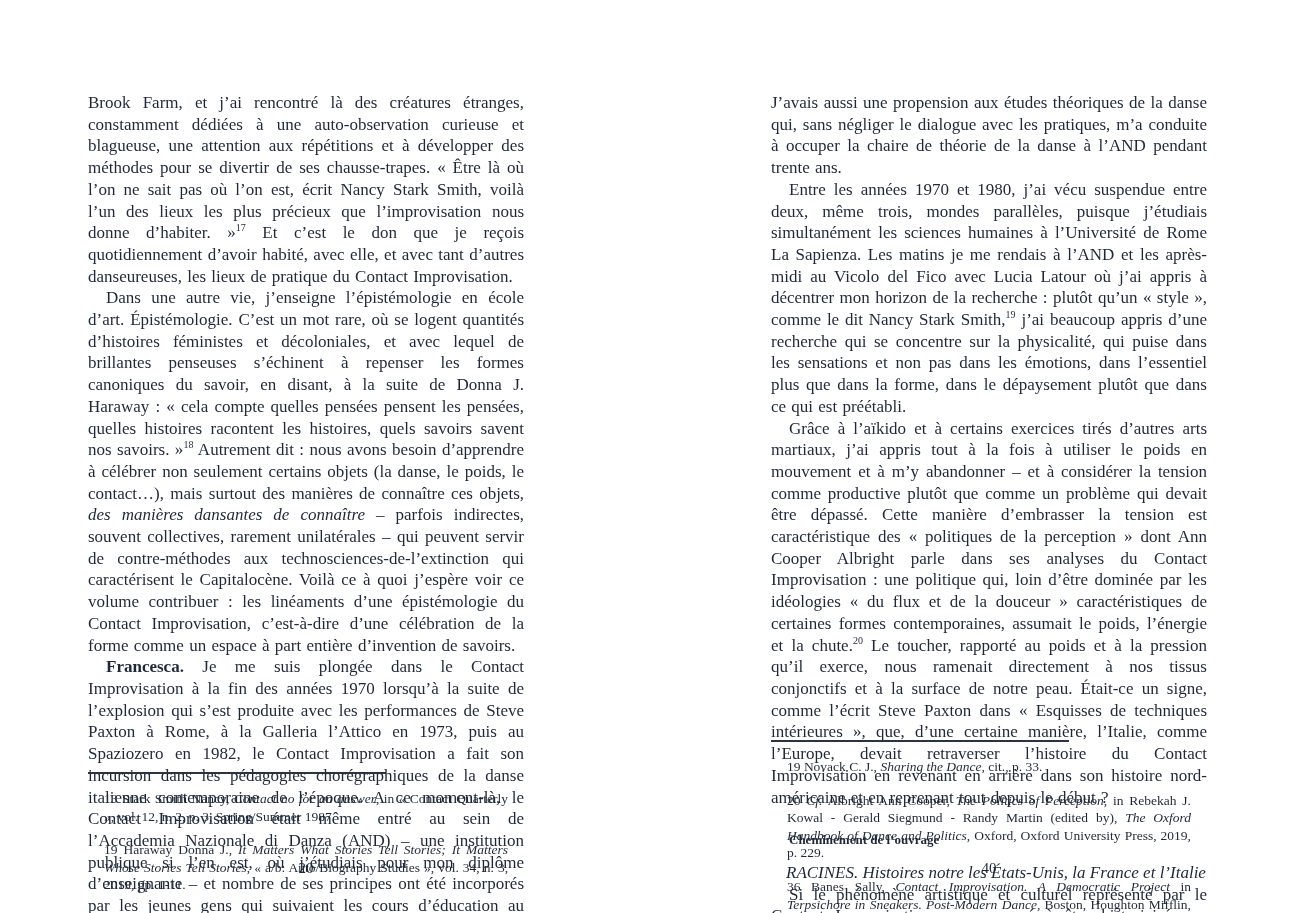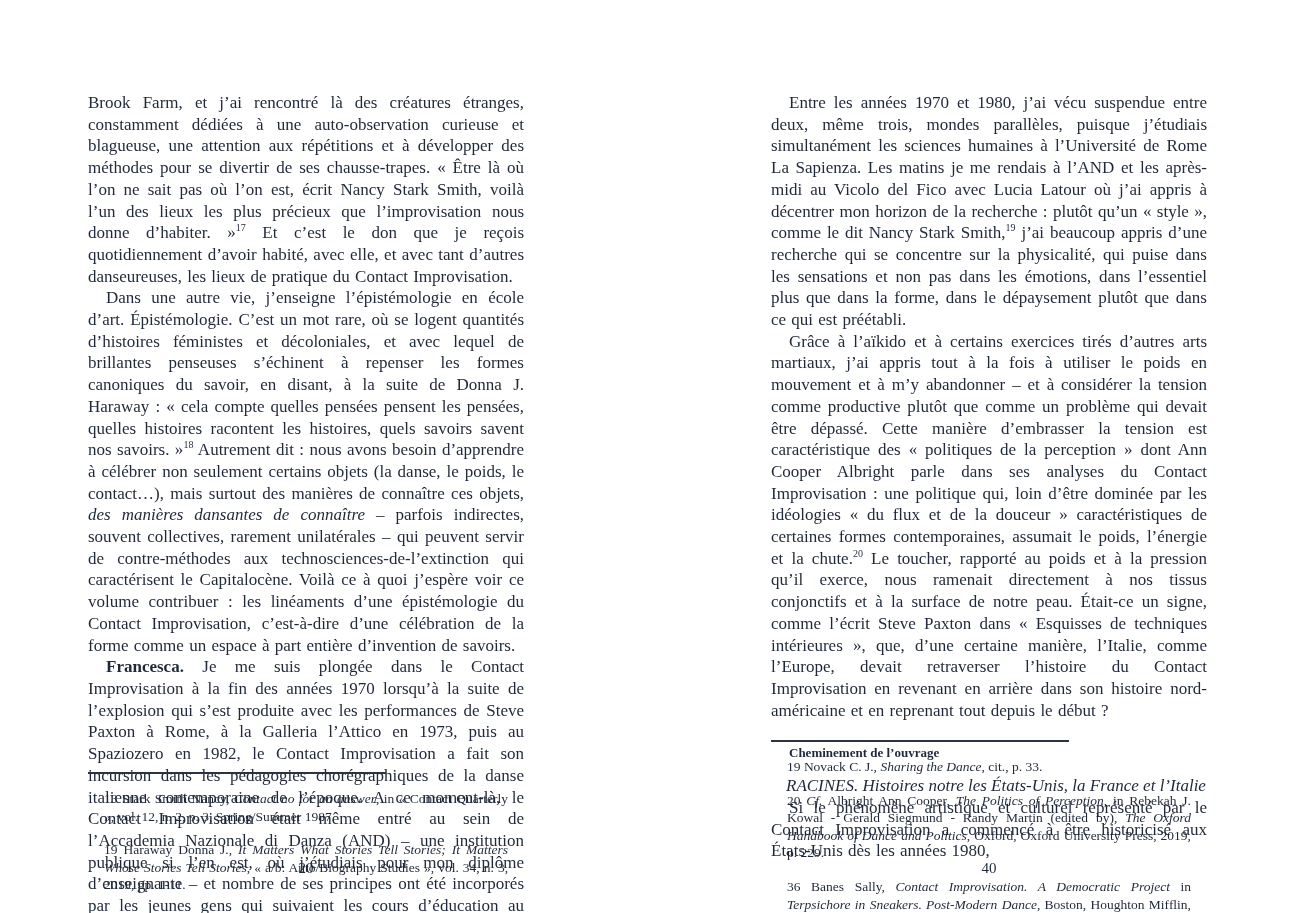--- a/index.html
+++ b/index.html
@@ -102,20 +102,21 @@
     <div class="footnotes">
       <div class="footnote-rule"></div>
       <p class="footnote"><span>13 Stark Smith Nancy, </span><span style="font-style: italic;">Contact no for an answer</span><span>, in « Contact Quarterly », vol. 12, n. 2, p. 3, Spring/Summer 1987.</span></p>
       <p class="footnote"><span>19 Haraway Donna J., </span><span style="font-style: italic;">It Matters What Stories Tell Stories; It Matters Whose Stories Tell Stories</span><span>, « a/b: Auto/Biography Studies », vol. 34, n. 3, 2019, pp. 1-11.</span></p>
     </div>
     <div class="page-number">20</div>
   </section>
 
   <section class="page" id="page-right">
     <div class="body-text">
+      <p class="para"><span>J’avais aussi une propension aux études théoriques de la danse qui, sans négliger le dialogue avec les pratiques, m’a conduite à occuper la chaire de théorie de la danse à l’AND pendant trente ans.</span></p>
       <p class="para indent"><span>Entre les années 1970 et 1980, j’ai vécu suspendue entre deux, même trois, mondes parallèles, puisque j’étudiais simultanément les sciences humaines à l’Université de Rome La Sapienza. Les matins je me rendais à l’AND et les après-midi au Vicolo del Fico avec Lucia Latour où j’ai appris à décentrer mon horizon de la recherche : plutôt qu’un « style », comme le dit Nancy Stark Smith,</span><sup>19</sup><span> j’ai beaucoup appris d’une recherche qui se concentre sur la physicalité, qui puise dans les sensations et non pas dans les émotions, dans l’essentiel plus que dans la forme, dans le dépaysement plutôt que dans ce qui est préétabli.</span></p>
       <p class="para indent"><span>Grâce à l’aïkido et à certains exercices tirés d’autres arts martiaux, j’ai appris tout à la fois à utiliser le poids en mouvement et à m’y abandonner – et à considérer la tension comme productive plutôt que comme un problème qui devait être dépassé. Cette manière d’embrasser la tension est caractéristique des « politiques de la perception » dont Ann Cooper Albright parle dans ses analyses du Contact Improvisation : une politique qui, loin d’être dominée par les idéologies « du flux et de la douceur » caractéristiques de certaines formes contemporaines, assumait le poids, l’énergie et la chute.</span><sup>20</sup><span> Le toucher, rapporté au poids et à la pression qu’il exerce, nous ramenait directement à nos tissus conjonctifs et à la surface de notre peau. Était-ce un signe, comme l’écrit Steve Paxton dans « Esquisses de techniques intérieures », que, d’une certaine manière, l’Italie, comme l’Europe, devait retraverser l’histoire du Contact Improvisation en revenant en arrière dans son histoire nord-américaine et en reprenant tout depuis le début ?</span></p>
       <h3 class="section-heading">Cheminement de l’ouvrage</h3>
       <p class="subheading">RACINES. Histoires notre les États-Unis, la France et l’Italie</p>
       <p class="para indent"><span>Si le phénomène artistique et culturel représenté par le Contact Improvisation a commencé à être historicisé aux États-Unis dès les années 1980,</span></p>
     </div>
     <div class="footnotes">
       <div class="footnote-rule"></div>
       <p class="footnote"><span>19 Novack C. J., </span><span style="font-style: italic;">Sharing the Dance</span><span>, cit., p. 33.</span></p>
       <p class="footnote"><span>20 </span><span style="font-style: italic;">Cf.</span><span> Albright Ann Cooper, </span><span style="font-style: italic;">The Politics of Perception</span><span>, in Rebekah J. Kowal - Gerald Siegmund - Randy Martin (edited by), </span><span style="font-style: italic;">The Oxford Handbook of Dance and Politics</span><span>, Oxford, Oxford University Press, 2019, p. 229.</span></p>

